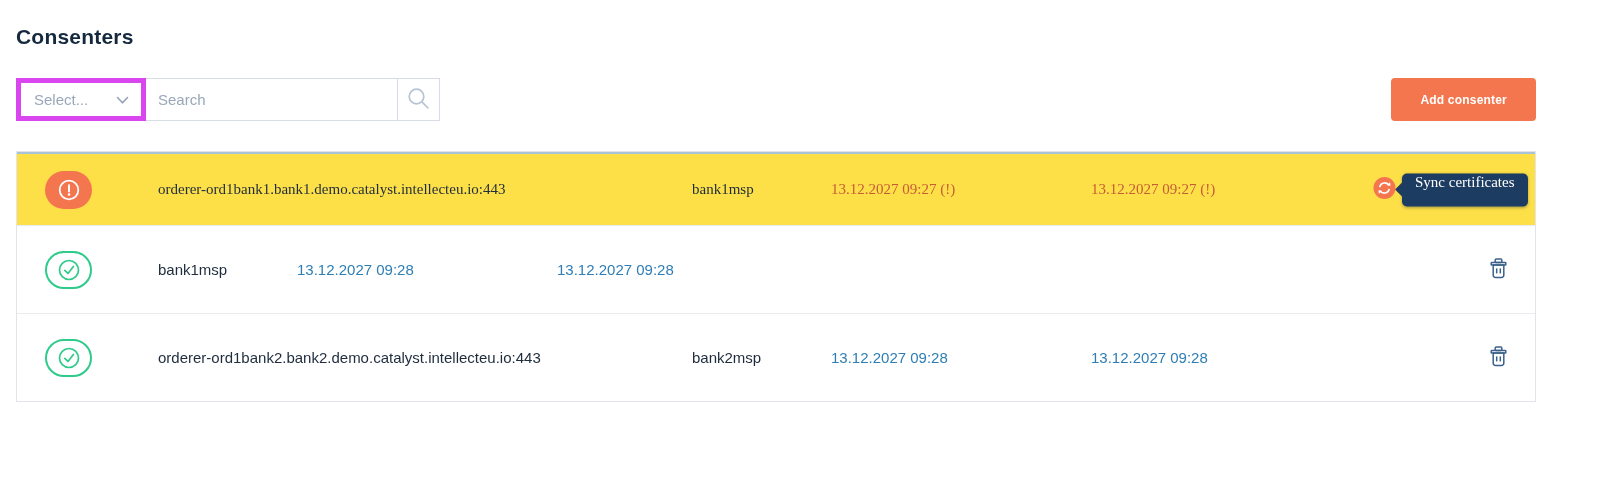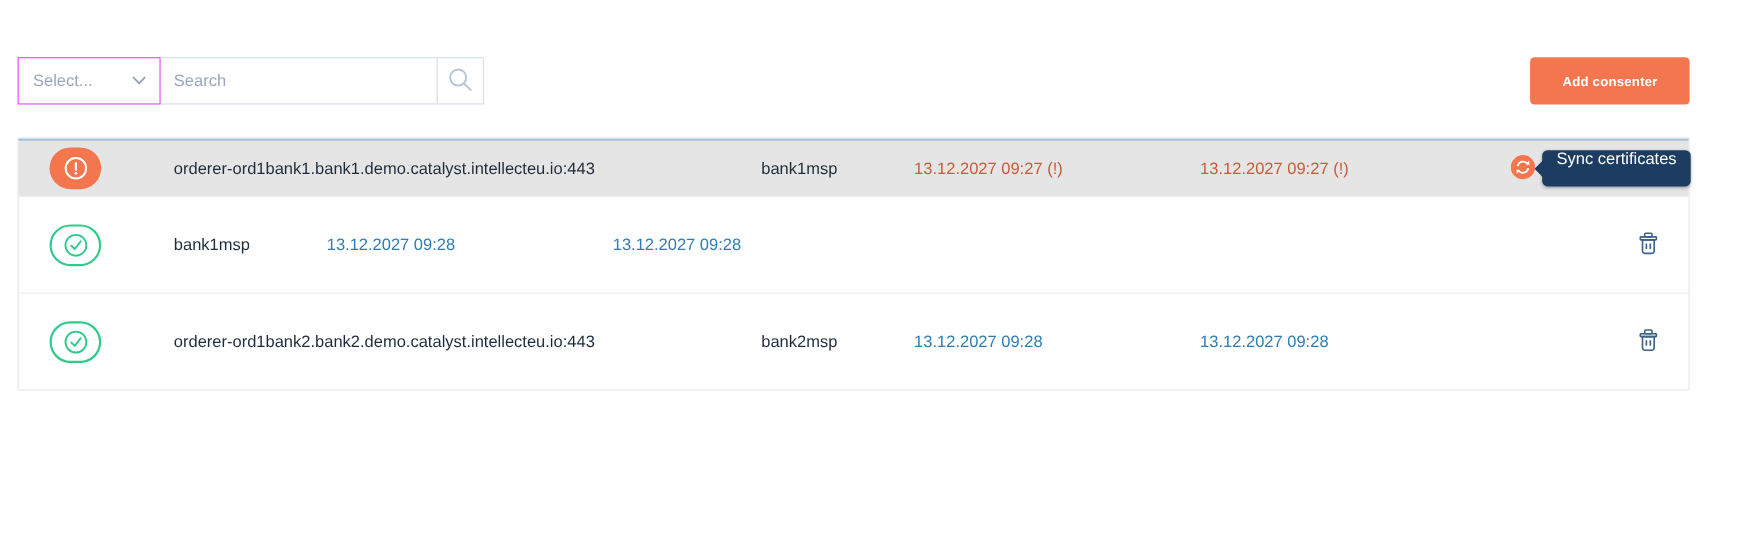--- a/index.html
+++ b/index.html
@@ -7,21 +7,21 @@
   body { font-family: "Liberation Sans", "DejaVu Sans", sans-serif; color: #1e2c3c; }
 
   .page { padding: 24px 64px 0 16px; width: 1600px; }
 
   .page-title { font-size: 21px; line-height: 26px; font-weight: 700; color: #15293e; letter-spacing: .2px; }
 
   
   .toolbar { margin-top: 28px; display: flex; justify-content: space-between; align-items: flex-start; width: 1520px; }
   .filter-group { display: flex; align-items: stretch; height: 43px; }
   .select-box {
-    width: 130px; border: 1px solid #d946ef; background: #fff;
+    width: 130px; border: 5px solid #d946ef; background: #fff;
     display: flex; align-items: center; justify-content: space-between;
     padding: 0 12px 0 13px; cursor: pointer;
   }
   .select-box .value { color: #9aa7ba; font-size: 15px; }
   .search-cell { width: 252px; border: 1px solid #d6dde6; border-left: none; display: flex; align-items: center; }
   .search-cell input {
     width: 100%; height: 100%; border: none; outline: none; padding: 0 12px;
     font-size: 15px; font-family: inherit; color: #33465c; background: transparent;
   }
   .search-cell input::placeholder { color: #9aa7ba; opacity: 1; }
@@ -33,21 +33,21 @@
     height: 43px; padding: 0 29px; background: #f4764e; color: #fff; border: none; border-radius: 4px;
     font-size: 12px; font-weight: 700; font-family: inherit; cursor: pointer; letter-spacing: .2px;
   }
 
   
   .table { margin-top: 30px; width: 1520px; border: 1px solid #e1e5ea; background: #fff; }
   .trow { display: flex; align-items: center; width: 100%; }
   .thead { height: 66px; }
   .th { font-size: 16px; font-weight: 700; color: #15293e; }
   .row { height: 88px; border-top: 1px solid #e9ecef; font-size: 15px; }
-  .row-selected { height: 52px; border-top: 2px solid #a9c4da; background: #e5e5e5; }
+  .row-selected { height: 73px; border-top: 2px solid #a9c4da; background: #fde047; font-family: Liberation Serif, serif; }
 
   .col-status  { width: 141px; display: flex; align-items: center; padding-left: 28px; flex: none; }
   .col-url     { width: 534px; flex: none; }
   .col-mspid   { width: 139px; flex: none; }
   .col-server  { width: 260px; flex: none; }
   .col-client  { width: 240px; flex: none; }
   .col-actions { flex: 1 1 auto; display: flex; align-items: center; justify-content: flex-end; padding-right: 26px; position: relative; height: 100%; }
 
   .cell-url, .cell-mspid { color: #1e2c3c; }
   .date-warn { color: #c75c39; }
@@ -75,20 +75,21 @@
     position: absolute; left: -7px; top: 50%; transform: translateY(-50%);
     width: 0; height: 0; border-top: 8px solid transparent; border-bottom: 8px solid transparent;
     border-right: 8px solid #1d3c61;
   }
 </style>
 </head>
 <body>
 
 <div class="page">
 
+  <h1 class="page-title">Consenters</h1>
 
   <div class="toolbar">
     <div class="filter-group">
       <div class="select-box">
         <span class="value">Select...</span>
         <span>
           <svg width="13" height="9" viewBox="0 0 13 9">
               <path d="M1.5 1.5 L6.5 6.8 L11.5 1.5" stroke="#93a1b5" stroke-width="1.6" fill="none" stroke-linecap="round" stroke-linejoin="round"></path>
             </svg>
         </span>

